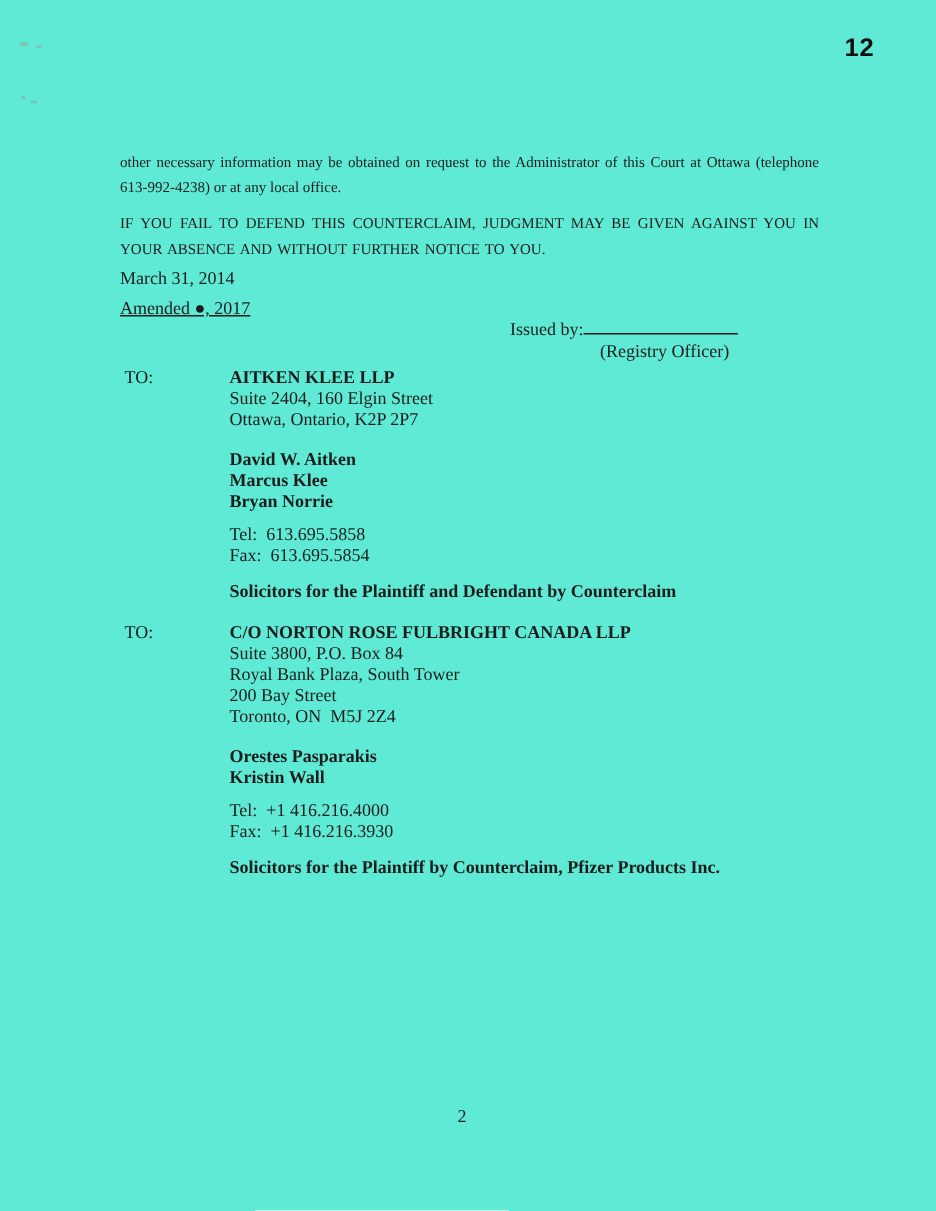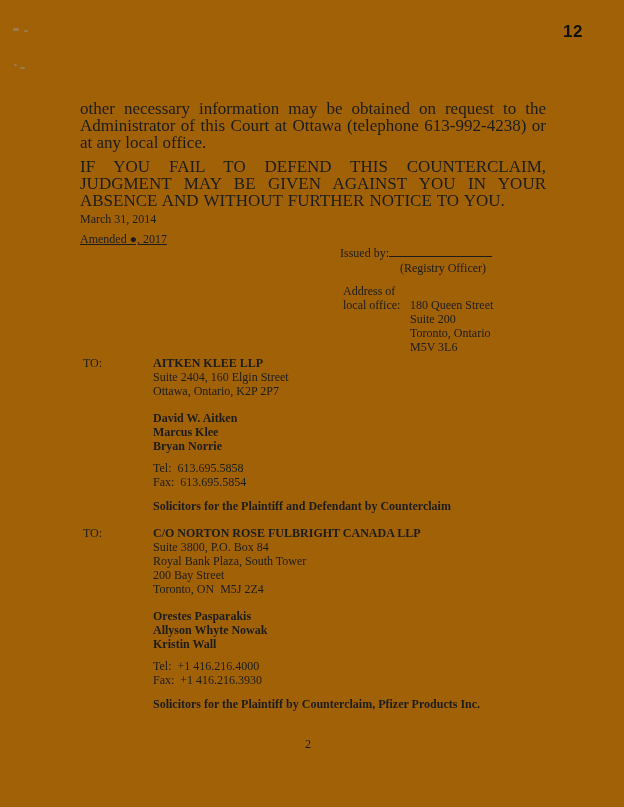--- a/index.html
+++ b/index.html
@@ -1,37 +1,37 @@
 <!DOCTYPE html>
 <html><head>
 <meta charset="utf-8">
 <style>
   * { margin:0; padding:0; box-sizing:border-box; }
   html,body { background:#ffffff; }
   body { font-family:"Liberation Serif", serif; }
   .page {
     position:relative; width:624px; height:807px;
-    background:#a16207; color:#1c1c1c; overflow:hidden;
+    background:#5eead4; color:#1c1c1c; overflow:hidden;
   }
   .tab-number {
     position:absolute; top:22px; left:563px;
     font-family:"Liberation Sans", sans-serif;
     font-weight:bold; font-size:17px; color:#101010;
     letter-spacing:0.5px;
   }
   .artifact { position:absolute; background:#9a9a9a; opacity:0.45; border-radius:1px; }
   .artifact.a1 { left:13px; top:28px; width:6px; height:3px; }
   .artifact.a2 { left:24px; top:30px; width:4px; height:2px; }
   .artifact.a3 { left:14px; top:64px; width:3px; height:2px; }
   .artifact.a4 { left:20px; top:67px; width:5px; height:2px; }
   .content {
     position:absolute; left:80px; top:100px; width:466px;
     font-size:12px; line-height:14px;
   }
-  .para { font-size:17px; line-height:17px; text-align:justify; }
+  .para { font-size:10px; line-height:17px; text-align:justify; }
   .para.second { margin-top:7px; word-spacing:1px; }
   .date-line { margin-top:3px; line-height:14px; }
   .amended-wrap { margin-top:6px; line-height:14px; }
   .amended-line { text-decoration:underline;text-align:center; }
   .issued-block { margin-left:260px; margin-top:0; line-height:15px;font-family:Liberation Serif, serif; }
   .sig-line {
     display:inline-block; width:103px; height:11px;
     border-bottom:1px solid #1c1c1c; vertical-align:baseline;
   }
   .registry-line { margin-left:60px; }
@@ -77,32 +77,20 @@
       <span class="amended-line">Amended ●, 2017</span>
     </div>
 
     <div class="issued-block">
       <div>
         <span>Issued by:</span><span class="sig-line"></span>
       </div>
       <div class="registry-line">(Registry Officer)</div>
     </div>
 
-    <div class="address-block">
-      <div class="address-labels">
-        <div class="line">Address of</div>
-        <div class="line">local office:</div>
-      </div>
-      <div class="address-values">
-        <div class="line">180 Queen Street</div>
-        <div class="line">Suite 200</div>
-        <div class="line">Toronto, Ontario</div>
-        <div class="line">M5V 3L6</div>
-      </div>
-    </div>
 
     <div class="recipient first">
       <div class="to-label">TO:</div>
       <div class="recipient-body">
         <div class="line bold">AITKEN KLEE LLP</div>
         <div class="line">Suite 2404, 160 Elgin Street</div>
         <div class="line">Ottawa, Ontario, K2P 2P7</div>
         <div class="names-group">
           <div class="line bold">David W. Aitken</div>
           <div class="line bold">Marcus Klee</div>
@@ -119,21 +107,20 @@
     <div class="recipient second">
       <div class="to-label">TO:</div>
       <div class="recipient-body">
         <div class="line bold">C/O NORTON ROSE FULBRIGHT CANADA LLP</div>
         <div class="line">Suite 3800, P.O. Box 84</div>
         <div class="line">Royal Bank Plaza, South Tower</div>
         <div class="line">200 Bay Street</div>
         <div class="line">Toronto, ON  M5J 2Z4</div>
         <div class="names-group">
           <div class="line bold">Orestes Pasparakis</div>
-          <div class="line bold">Allyson Whyte Nowak</div>
           <div class="line bold">Kristin Wall</div>
         </div>
         <div class="phone-group">
           <div class="line">Tel:  +1 416.216.4000</div>
           <div class="line">Fax:  +1 416.216.3930</div>
         </div>
         <div class="role-line line">Solicitors for the Plaintiff by Counterclaim, Pfizer Products Inc.</div>
       </div>
     </div>
 

